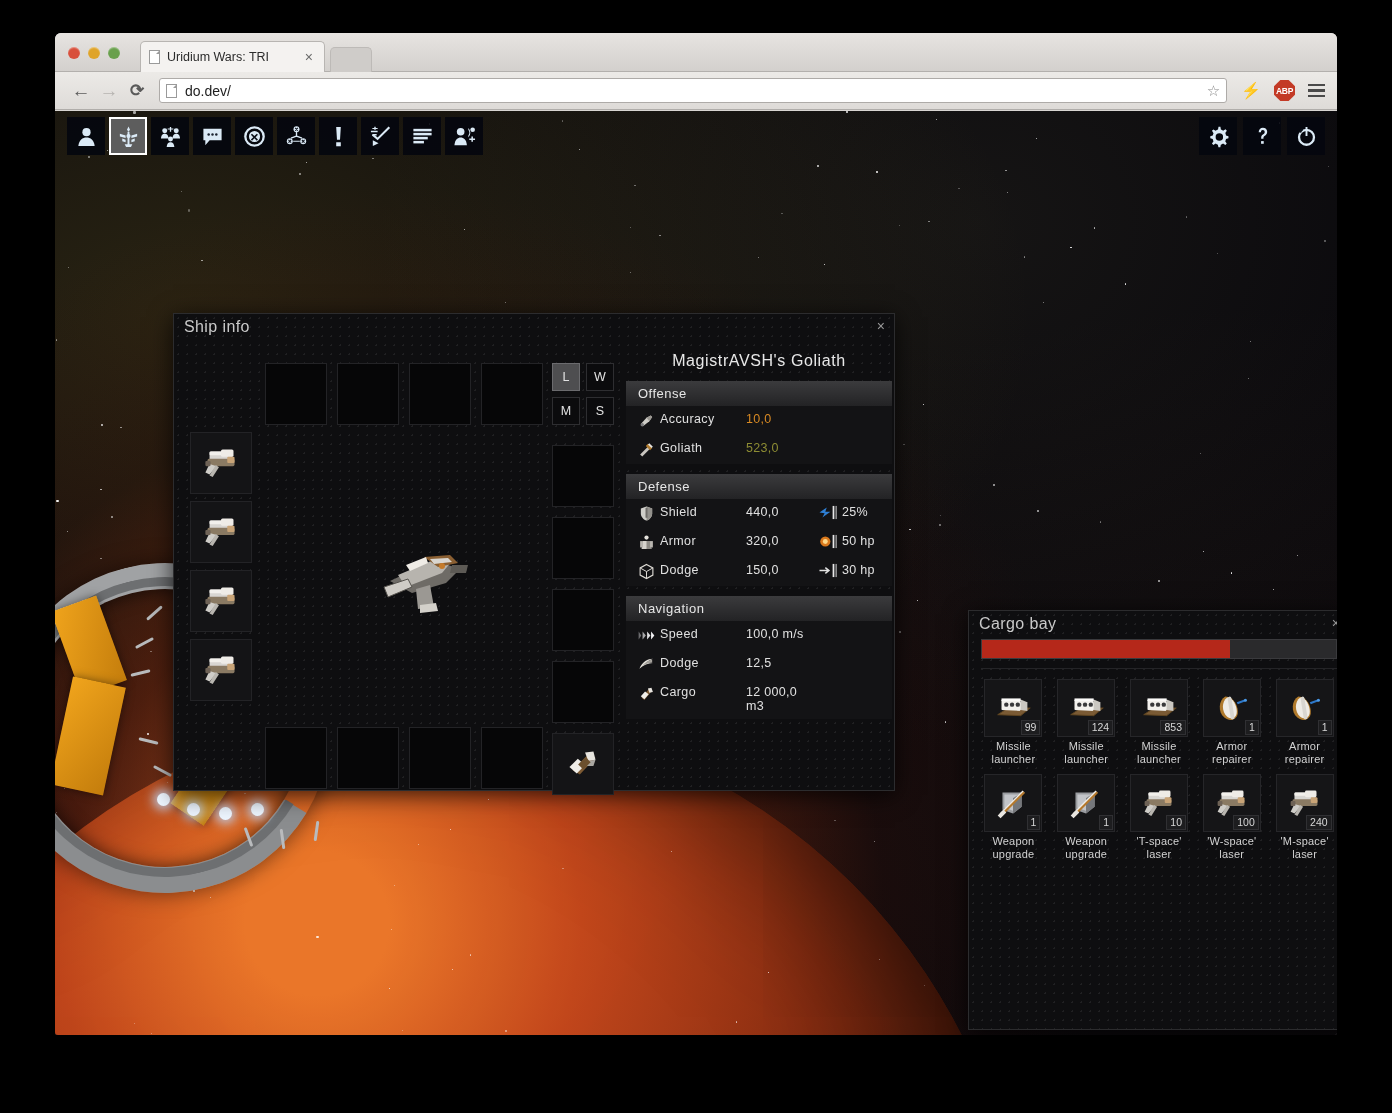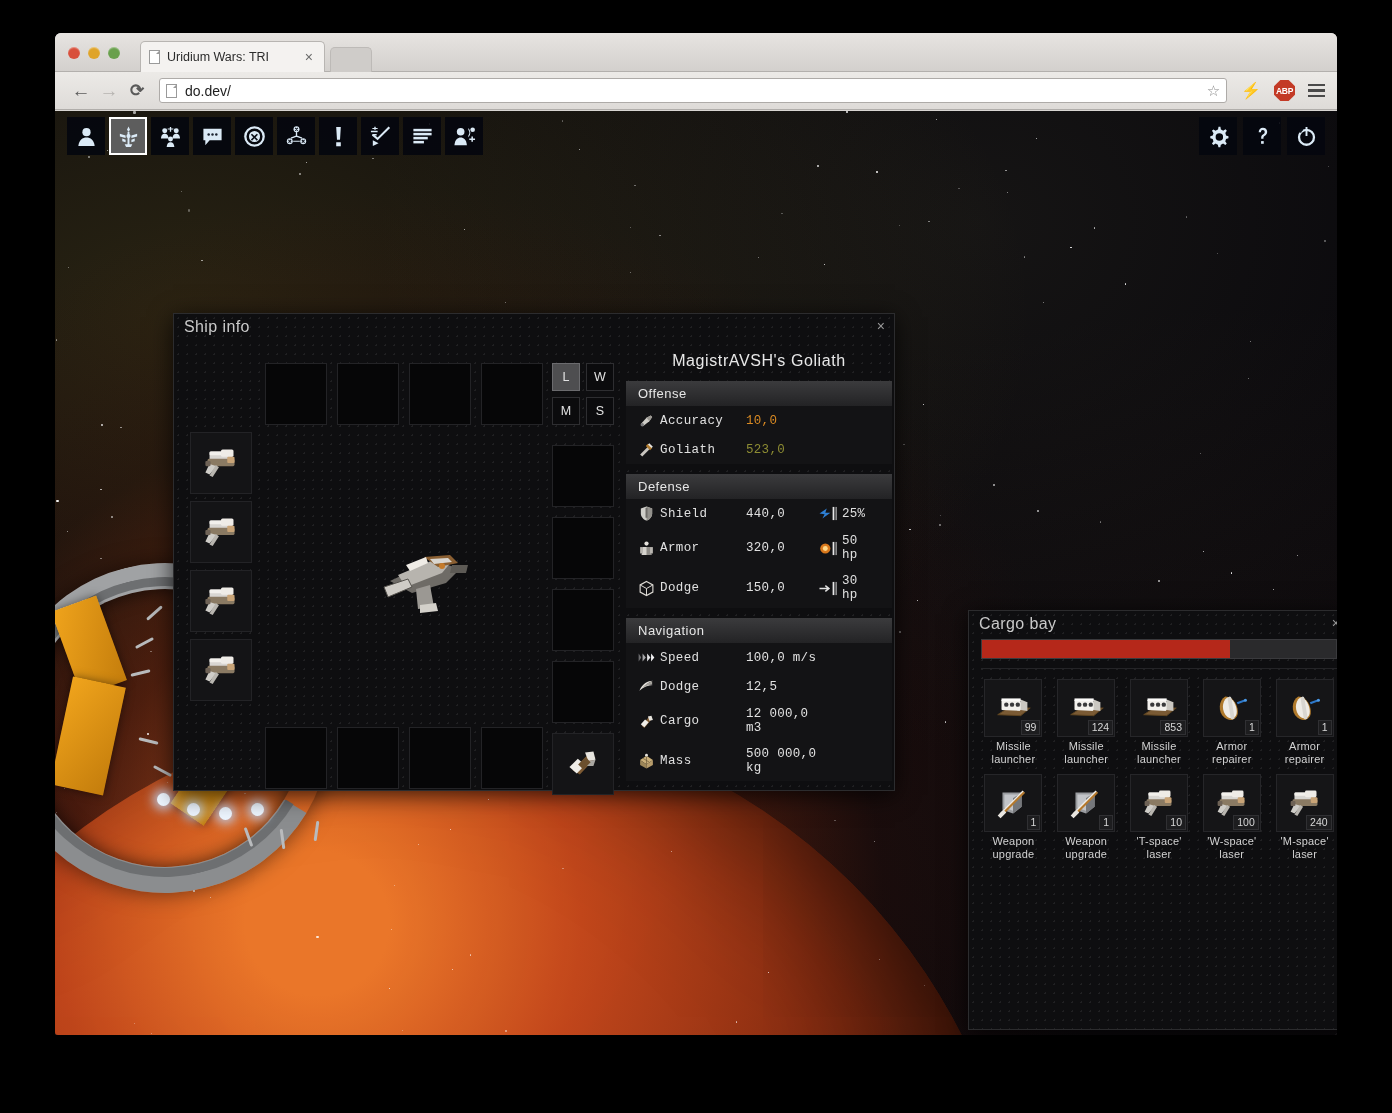--- a/index.html
+++ b/index.html
@@ -282,22 +282,22 @@
     font-size: 16px; letter-spacing: .6px;
     padding: 7px 0 11px;
   }
   .stat-block { background: #131315; margin-bottom: 10px; }
   .stat-head {
     background: linear-gradient(#3b3b3d, #232325);
     color: #e6e6e6; font-size: 13px; letter-spacing: .5px;
     padding: 5px 12px;
   }
   .stat-row {
-    display: flex; align-items: center;
-    padding: 6px 12px; font-size: 12.5px; color: #e0e0e0; font-family: Liberation Mono, monospace;
+    display: flex; align-items: flex-start;
+    padding: 6px 12px; font-size: 12.5px; color: #e0e0e0;
   }
   .stat-ico { width: 22px; flex: 0 0 22px; display: flex; align-items: center; }
   .stat-label { flex: 0 0 86px; letter-spacing: .4px; }
   .stat-val { flex: 0 0 72px; letter-spacing: .3px; }
   .stat-ico2 { width: 24px; flex: 0 0 24px; display: flex; align-items: center; }
   .stat-val2 { flex: 1 1 auto; letter-spacing: .3px; }
   .val-accuracy { color: #d98a23; }
   .val-damage { color: #8d8c33; }
 
   
@@ -1019,29 +1019,20 @@
                 </div>
                 <div class="stat-row">
                   <span class="stat-ico">
                     <svg width="17" height="17">
                       <use href="#ico-cargo-pod"></use>
                     </svg>
                   </span>
                   <span class="stat-label">Cargo</span>
                   <span class="stat-val">12 000,0 m3</span>
                 </div>
-                <div class="stat-row">
-                  <span class="stat-ico">
-                    <svg width="17" height="17">
-                      <use href="#ico-mass"></use>
-                    </svg>
-                  </span>
-                  <span class="stat-label">Mass</span>
-                  <span class="stat-val">500 000,0 kg</span>
-                </div>
               </div>
             </div>
         </div>
       </div>
     </div>
 
     <div class="panel dot-grid" id="cargo-bay">
       <div class="panel-head">
         <span class="panel-title">Cargo bay</span>
         <span class="panel-close">×</span>

